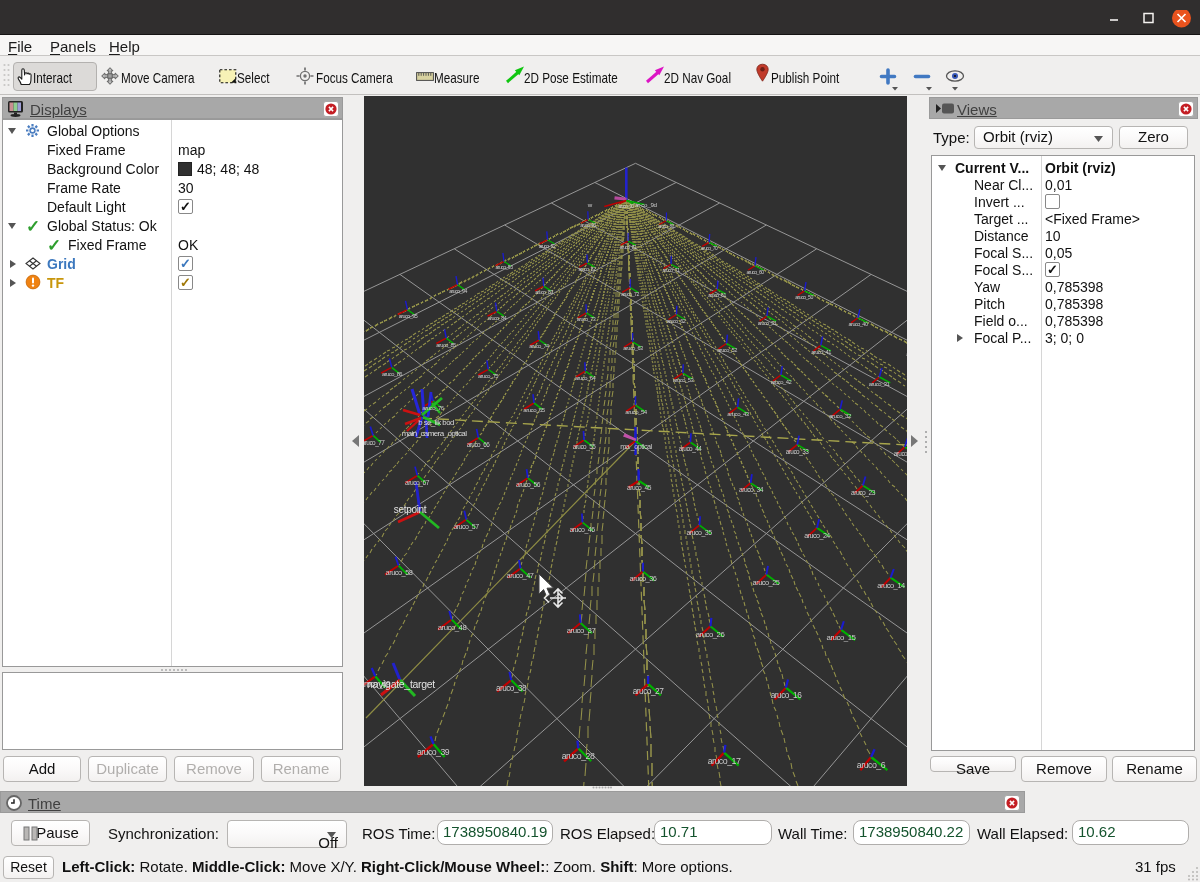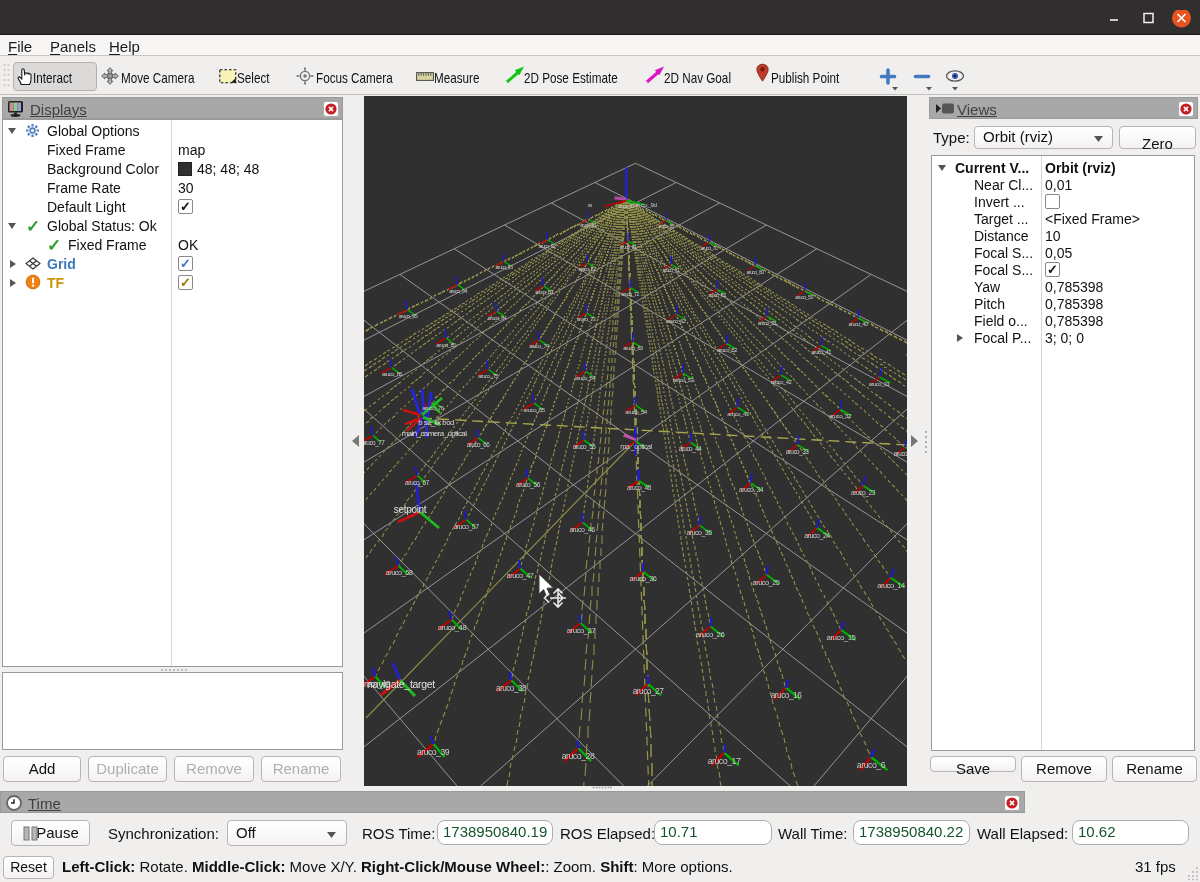--- a/index.html
+++ b/index.html
@@ -727,21 +727,21 @@
           <circle cx="7" cy="7" r="5.6" fill="#c41e24"></circle>
           <path d="M4.9 4.9 L9.1 9.1 M9.1 4.9 L4.9 9.1" stroke="#fff" stroke-width="1.5"></path>
         </svg>
       </div>
 </div>
 <div class="tlabel" style="left:933px;top:129px">Type:</div>
 <div class="btn" style="left:974px;top:126px;width:139px;height:23px;text-align:left;padding:1px 8px">Orbit (rviz)
   <svg style="position:absolute;right:8px;top:9px" width="10" height="7">
         <path d="M0 0 L9 0 L4.5 6 z" fill="#555"></path>
       </svg></div>
-<div class="btn" style="left:1119px;top:126px;width:77px;height:23px;padding-top:8px">Zero</div>
+<div class="btn" style="left:1119px;top:126px;width:69px;height:23px;padding-top:1px">Zero</div>
 <div class="whitebox" style="left:931px;top:155px;width:264px;height:596px"></div>
 <div class="abs" style="left:1041px;top:156px;width:1px;height:594px;background:#d6d6d6"></div>
 <div id="vtree" class="abs" style="left:931px;top:158px;width:263px;height:592px">
   <div class="trow" style="top:1px">
         <span class="arrow-d" style="left:7px;top:6px"></span>
         <span style="position:absolute;left:24px;top:1px;font-weight:bold">Current V...</span>
         <span class="tval" style="left:114px;top:1px;font-weight:bold">Orbit (rviz)</span>
       </div>
   <div class="trow" style="top:18px">
         <span style="position:absolute;left:43px;top:1px">Near Cl...</span>
@@ -811,21 +811,21 @@
           <circle cx="7" cy="7" r="5.6" fill="#c41e24"></circle>
           <path d="M4.9 4.9 L9.1 9.1 M9.1 4.9 L4.9 9.1" stroke="#fff" stroke-width="1.5"></path>
         </svg>
       </div>
 </div>
 <div class="btn" style="left:11px;top:820px;width:79px;height:26px;padding-top:3px"><svg style="position:absolute;left:11px;top:5px" width="16" height="15">
         <rect x="1" y="1" width="5" height="13" fill="#b9b7b5" stroke="#777"></rect>
         <rect x="9" y="1" width="5" height="13" fill="#b9b7b5" stroke="#777"></rect>
       </svg><span style="margin-left:14px">Pause</span></div>
 <div class="tlabel" style="left:108px;top:825px">Synchronization:</div>
-<div class="btn" style="left:227px;top:820px;width:120px;height:26px;text-align:left;padding:3px 8px">Off
+<div class="btn" style="left:227px;top:820px;width:120px;height:26px;text-align:right;padding:13px 8px">Off
   <svg style="position:absolute;right:9px;top:11px" width="10" height="7">
         <path d="M0 0 L9 0 L4.5 6 z" fill="#555"></path>
       </svg></div>
 <div class="tlabel" style="left:362px;top:825px">ROS Time:</div>
 <div class="tfield" style="left:437px;top:820px;width:116px">1738950840.19</div>
 <div class="tlabel" style="left:560px;top:825px">ROS Elapsed:</div>
 <div class="tfield" style="left:654px;top:820px;width:118px">10.71</div>
 <div class="tlabel" style="left:778px;top:825px">Wall Time:</div>
 <div class="tfield" style="left:853px;top:820px;width:117px">1738950840.22</div>
 <div class="tlabel" style="left:977px;top:825px">Wall Elapsed:</div>

